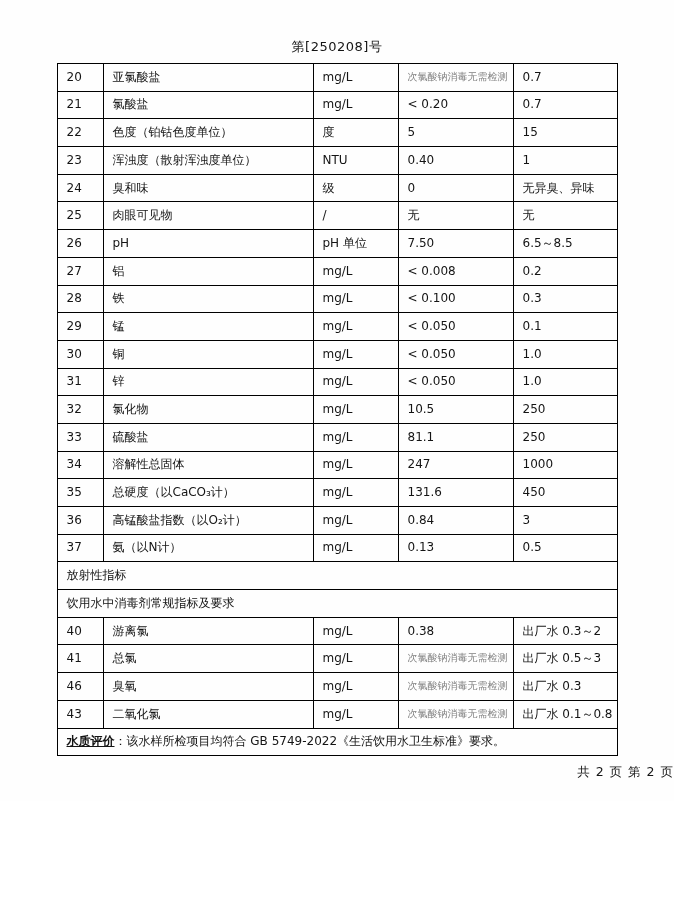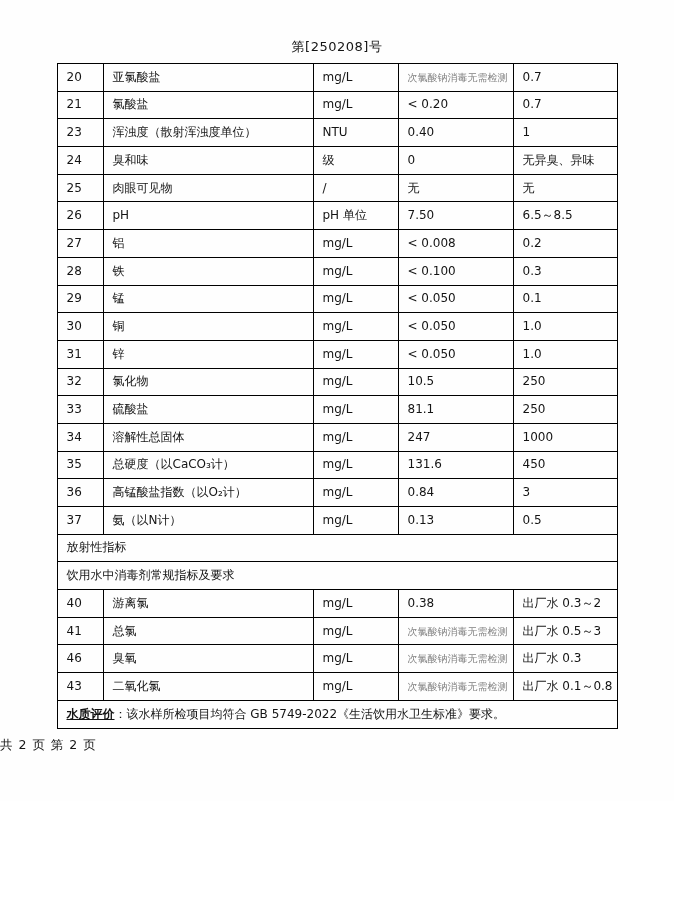--- a/index.html
+++ b/index.html
@@ -37,30 +37,31 @@
     white-space: nowrap;
     overflow: hidden;
     line-height: 1.1;
   }
   td.section-cell {
     padding-left: 10px;
   }
   td.value-cell.note, span.note {
     font-size: 10px;
     color: #828282;
+    font-family: Liberation Mono, monospace;
   }
   td.eval-cell {
     padding-left: 10px;
   }
   .eval-label {
     font-weight: bold;
     text-decoration: underline;
   }
   .page-footer {
-    text-align: left;
+    text-align: right;
     font-size: 12.5px;
     margin-top: 3px;
     letter-spacing: 1px;
   }
 </style>
 </head>
 <body>
 
 <div class="page">
 
@@ -83,20 +84,27 @@
           <td>0.7</td>
         </tr>
         <tr>
           <td>21</td>
           <td>氯酸盐</td>
           <td>mg/L</td>
           <td class="value-cell">&lt; 0.20</td>
           <td>0.7</td>
         </tr>
         <tr>
+          <td>22</td>
+          <td>色度（铂钴色度单位）</td>
+          <td>度</td>
+          <td class="value-cell">5</td>
+          <td>15</td>
+        </tr>
+        <tr>
           <td>23</td>
           <td>浑浊度（散射浑浊度单位）</td>
           <td>NTU</td>
           <td class="value-cell">0.40</td>
           <td>1</td>
         </tr>
         <tr>
           <td>24</td>
           <td>臭和味</td>
           <td>级</td>

